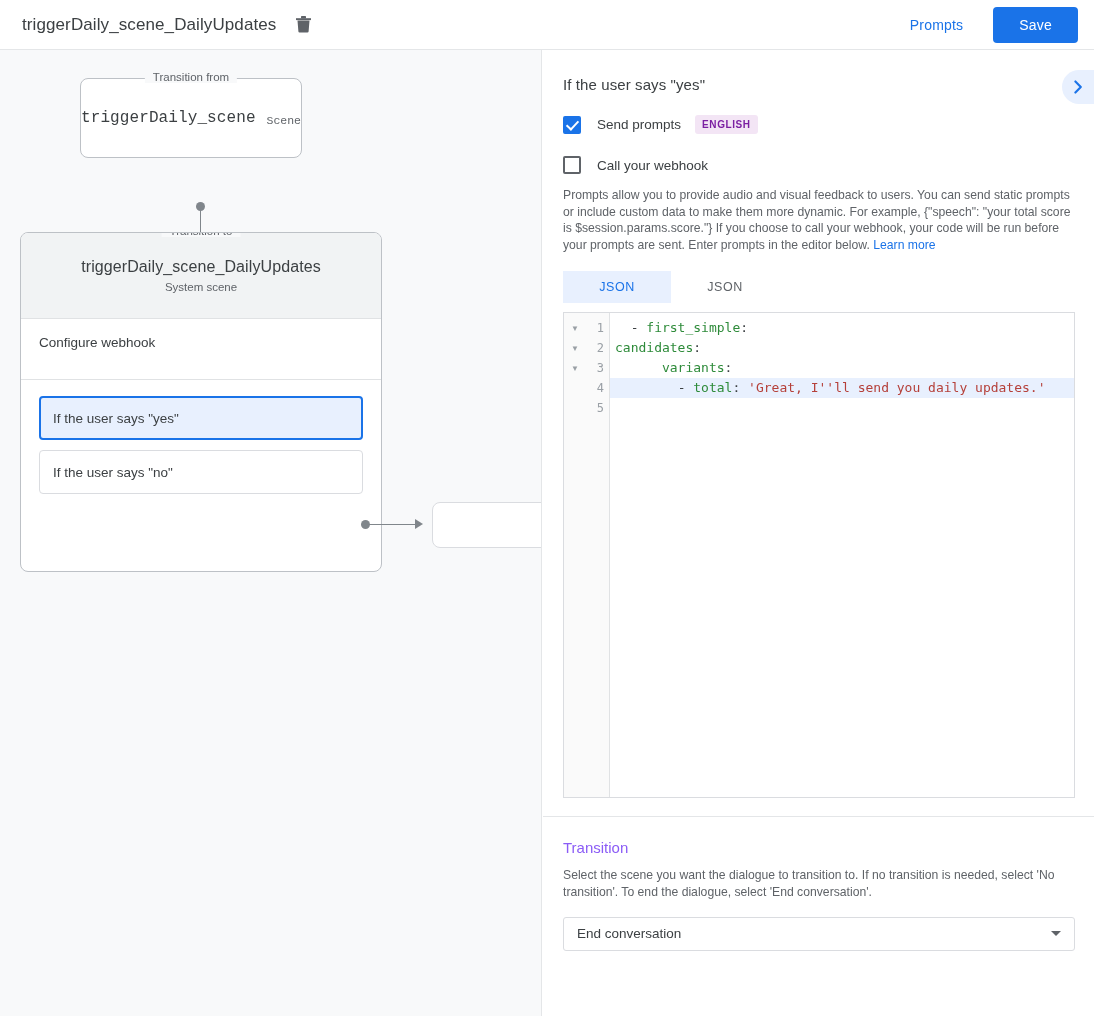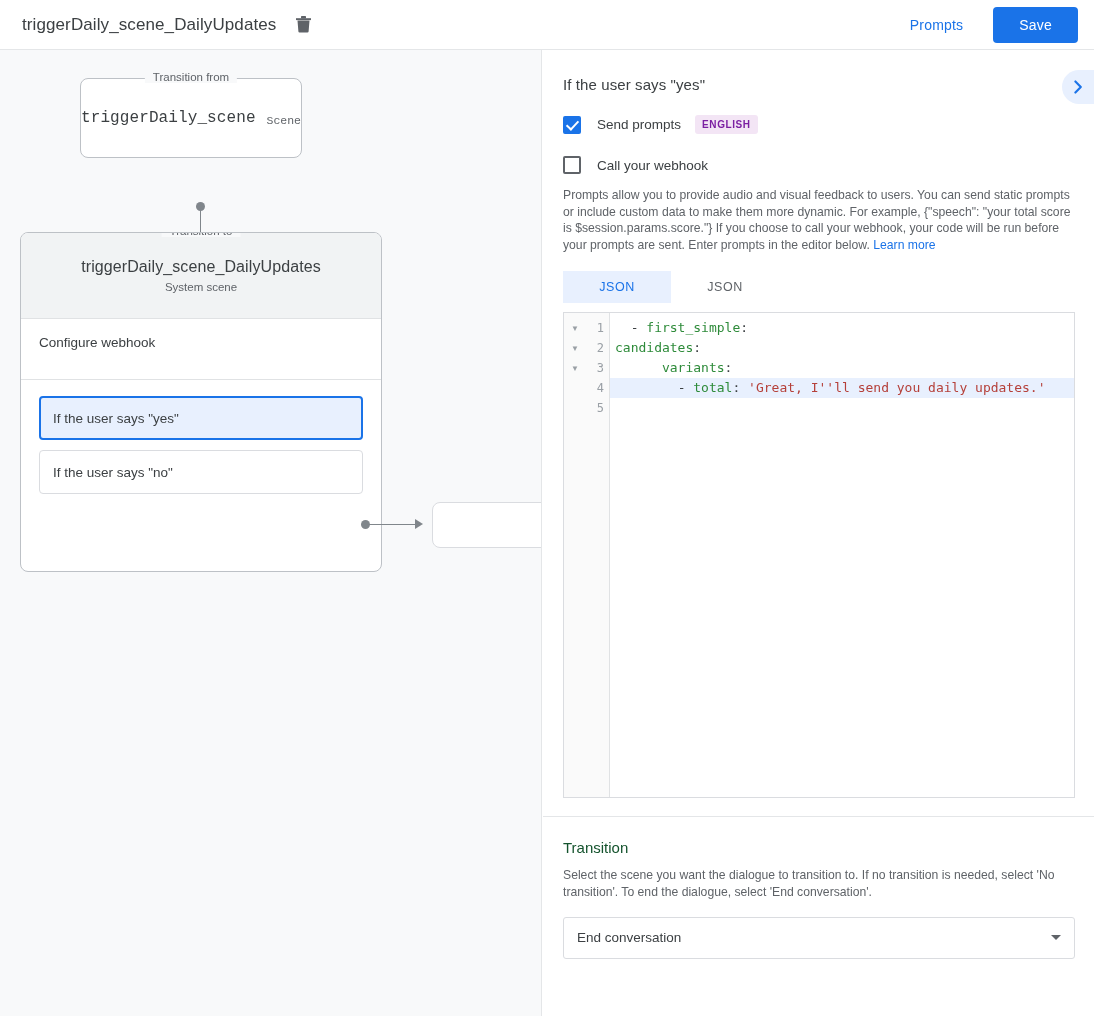--- a/index.html
+++ b/index.html
@@ -404,33 +404,33 @@
     margin-top: 18px;
     height: 1px;
     background: #e4e6e8;
     width: 551px;
     margin-left: -20px;
   }
 
   .sec-title {
     margin-top: 22px;
     font-size: 15px;
-    color: #14532d;
+    color: #8b5cf6;
   }
   .sec-desc {
     margin-top: 11px;
     font-size: 12.2px;
     line-height: 16.6px;
     color: #5f6368;
     max-width: 500px;
   }
   .select-box {
     margin-top: 16px;
     width: 512px;
-    height: 42px;
+    height: 34px;
     border: 1px solid #dadce0;
     border-radius: 3px;
     display: flex; align-items: center;
     padding: 0 13px;
     font-size: 13.5px;
     color: #3c4043;
     cursor: pointer;
     background: #ffffff;
   }
   .select-arrow {

